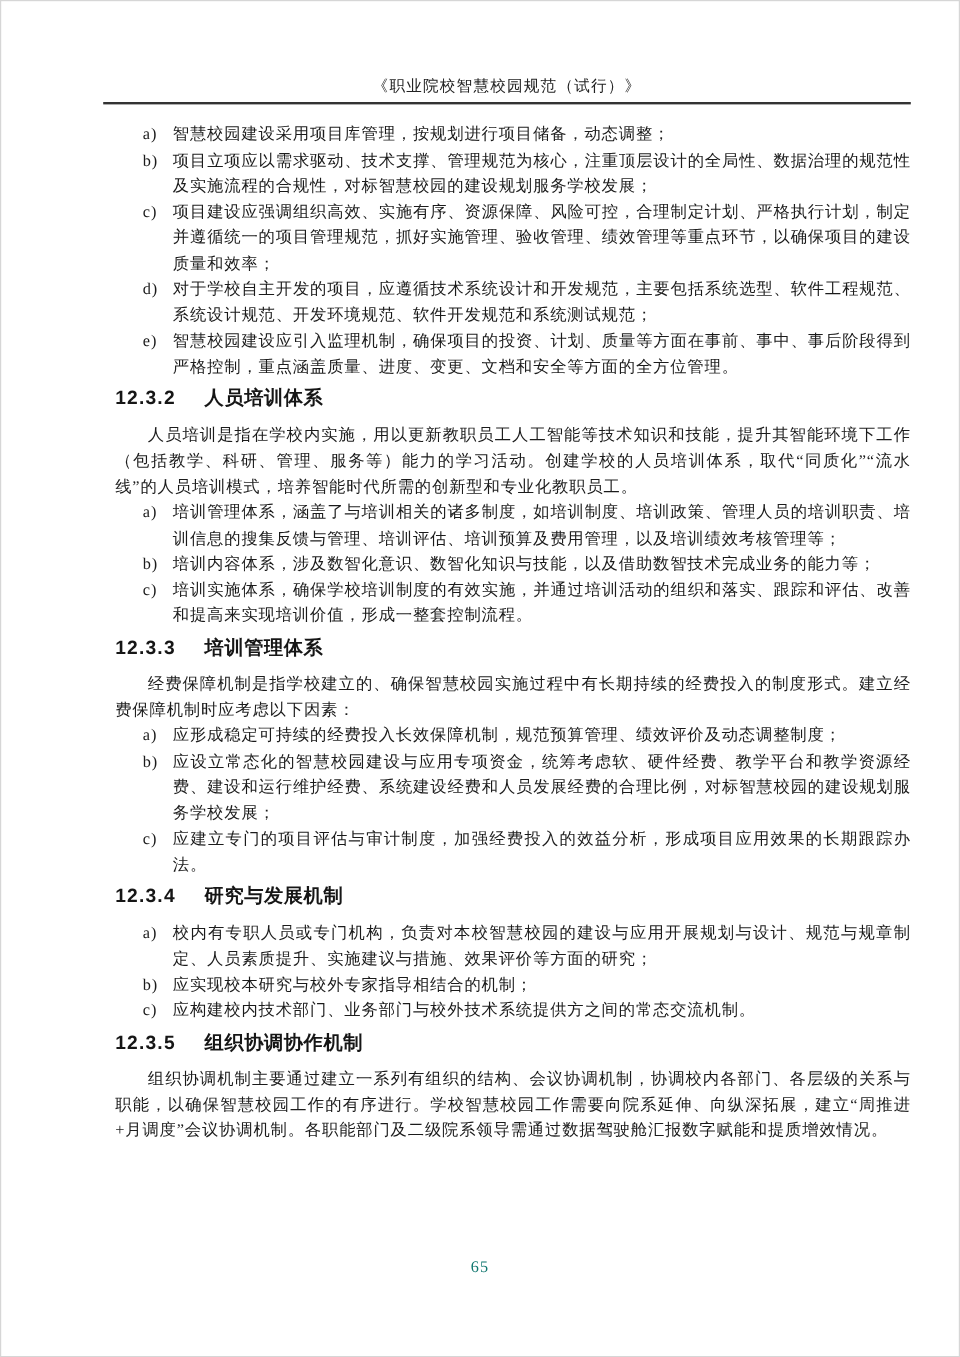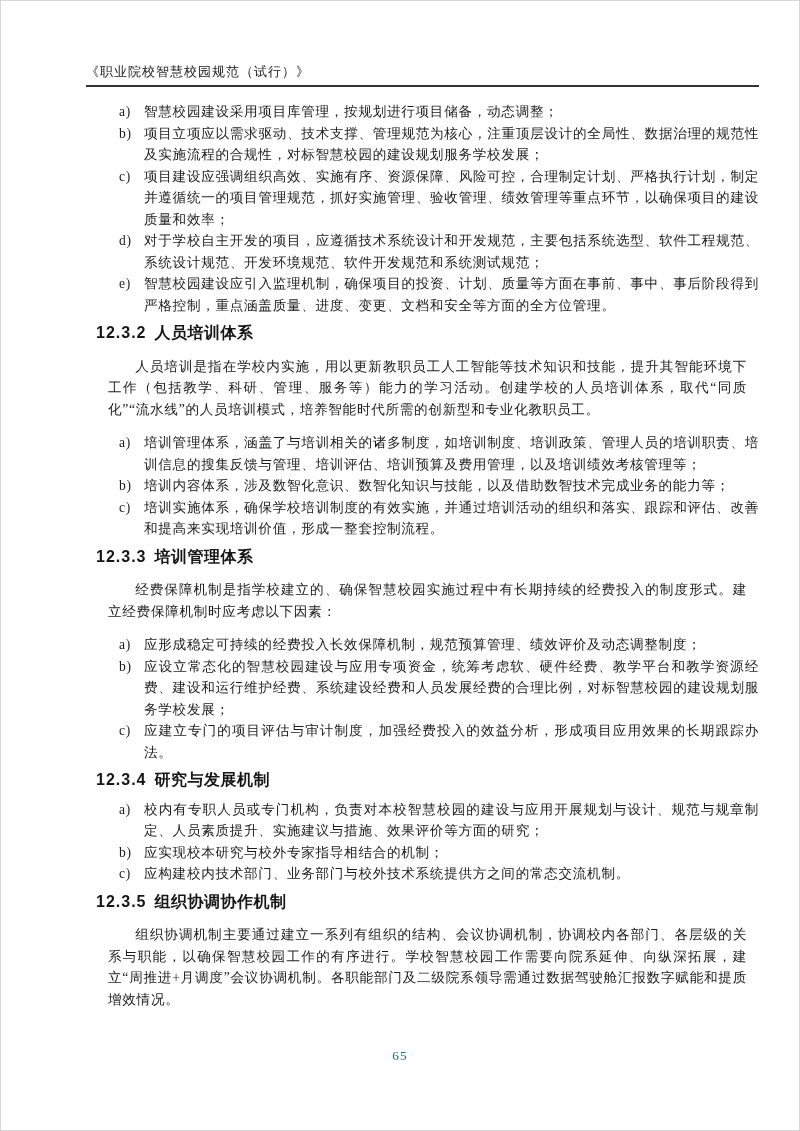--- a/index.html
+++ b/index.html
@@ -12,21 +12,21 @@
     font-family: "Liberation Serif", "DejaVu Serif", serif;
     box-sizing: border-box;
     border: 1px solid #d6d6d6;
     overflow: hidden;
   }
   .running-header {
     position: absolute;
     left: 85px;
     top: 62px;
     width: 673px;
-    text-align: left;
+    text-align: center;
     font-size: 13px;
     letter-spacing: 1px;
     color: #222222;
     padding-bottom: 4px;
     border-bottom: 2px solid #333333;
   }
   .content {
     position: absolute;
     left: 95px;
     top: 100px;
@@ -38,34 +38,34 @@
   }
   .doc-list { margin: 0; padding: 0; }
   .doc-item { display: flex; }
   .item-label {
     flex: 0 0 25px;
     margin-left: 23px;
     font-family: "Liberation Serif", "DejaVu Serif", serif;
   }
   .item-text { flex: 1; text-align: justify; }
   .doc-para {
-    margin: 12px;
+    margin: 0;
     text-indent: 2em;
     text-align: justify;
   }
   h2.section-heading {
     font-family: "Liberation Sans", "DejaVu Sans", sans-serif;
     font-size: 16px;
     font-weight: bold;
     line-height: 21.5px;
     letter-spacing: 0.5px;
     margin: 6px 0 8px 0;
     color: #161616;
   }
-  h2.section-heading .sec-num { margin-right: 8px; letter-spacing: 1px; }
+  h2.section-heading .sec-num { margin-right: 24px; letter-spacing: 1px; }
   .page-footer {
     position: absolute;
     left: 0;
     top: 1047px;
     width: 100%;
     text-align: center;
     font-size: 13.5px;
     letter-spacing: 1px;
     color: #0f766e;
   }

